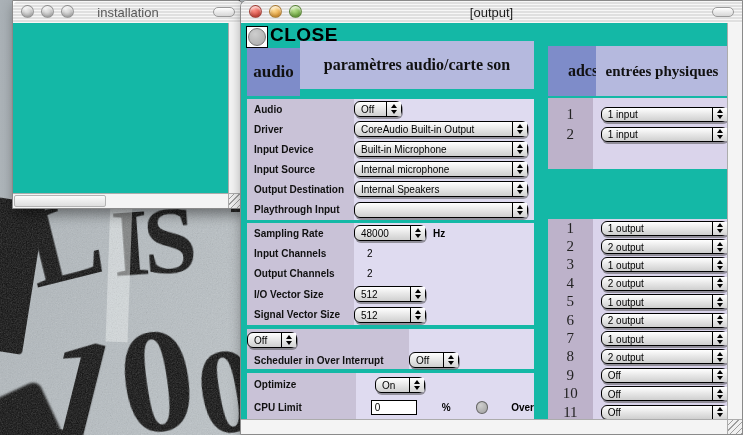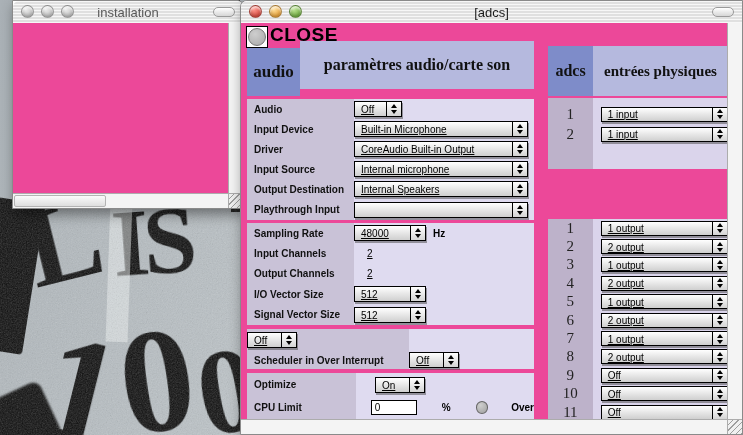--- a/index.html
+++ b/index.html
@@ -38,21 +38,21 @@
         border:1px solid #9a9a9a;background:linear-gradient(#ffffff,#d6d6d6);box-sizing:border-box;}
   .scroll-v{position:absolute;top:0;right:0;width:15px;bottom:15px;background:#f4f4f4;border-left:1px solid #acacac;box-sizing:border-box;}
   .scroll-h{position:absolute;left:0;right:15px;bottom:0;height:15px;background:#f4f4f4;border-top:1px solid #acacac;box-sizing:border-box;}
   .hthumb{position:absolute;left:1px;top:1px;bottom:1px;width:92px;border:1px solid #b3b3b3;border-radius:2px;
           background:linear-gradient(#fbfbfb,#dedede);box-sizing:border-box;}
   .grip{position:absolute;right:0;bottom:0;width:15px;height:15px;background:#f0f0f0;
         border-left:1px solid #acacac;border-top:1px solid #acacac;box-sizing:border-box;
         background-image:repeating-linear-gradient(135deg,transparent 0 3px,#9e9e9e 3px 4px);}
 
   
-  .content{position:absolute;left:0;top:22px;right:0;bottom:0;background:#ec4899;overflow:hidden;}
+  .content{position:absolute;left:0;top:22px;right:0;bottom:0;background:#14b8a6;overflow:hidden;}
   .closebox{position:absolute;left:5px;top:3px;width:22px;height:22px;border:1.5px solid #000;background:#fff;
             box-sizing:border-box;display:flex;align-items:center;justify-content:center;}
   .closecirc{width:16px;height:16px;border-radius:50%;border:1px solid #777;
              background:radial-gradient(circle at 38% 32%,#cecece,#a8a8a8);}
   .closelbl{position:absolute;left:29px;top:1px;font-size:19px;font-weight:bold;letter-spacing:.5px;color:#000;}
 
   .hdrtag{position:absolute;background:#7e8cc9;display:flex;align-items:center;justify-content:center;
           font-family:"Liberation Serif",serif;font-weight:bold;font-size:17px;color:#111;}
   .hdrttl{position:absolute;background:#b5b9de;display:flex;align-items:center;justify-content:center;
           font-family:"Liberation Serif",serif;font-weight:600;font-size:16px;color:#111;text-align:center;line-height:1.1;}
@@ -65,23 +65,23 @@
   .srow{display:flex;align-items:center;}
   .sec1 .srow{height:20.1px;}
   .sec2 .srow{height:20.4px;}
   .sec3 .srow{height:19.5px;padding-top:1px;}
   .sec4 .srow{height:23px;gap:19px;}
   .lbl{font-size:10px;font-weight:600;color:#111;padding-left:7px;box-sizing:border-box;white-space:nowrap;}
   .sec1 .lbl,.sec2 .lbl{width:107px;}
   .sec3 .lbl{width:162px;}
   .sec4 .lbl{width:109px;}
 
-  .popup{display:inline-flex;align-items:stretch;height:16px;border:1.5px solid #000;border-radius:0;
+  .popup{display:inline-flex;align-items:stretch;height:16px;border:1.5px solid #000;border-radius:6px;
          background:linear-gradient(180deg,#ffffff,#e9e9e9 45%,#cfcfcf);box-sizing:border-box;
-         box-shadow:1px 2px 0 rgba(70,70,70,.5);text-decoration:underline;}
+         box-shadow:1px 2px 0 rgba(70,70,70,.5);}
   .ptext{flex:1;font-size:10px;color:#000;padding:2px 0 0 6px;white-space:nowrap;overflow:hidden;}
   .stepper{width:14px;border-left:1.5px solid #000;display:flex;flex-direction:column;
            align-items:center;justify-content:center;background:linear-gradient(180deg,#fff,#d4d4d4);}
   .stepper i{display:block;width:0;height:0;border-left:3px solid transparent;border-right:3px solid transparent;}
   .stepper .up{border-bottom:4px solid #000;margin-bottom:2px;}
   .stepper .dn{border-top:4px solid #000;}
   .sec1 .popup.wide{width:174px;}
   .sec1 .popup.small{width:48px;}
   .sec2 .popup{width:72px;}
   .sec3 .popup{width:50px;}
@@ -91,22 +91,22 @@
   .suffix{font-size:10px;font-weight:600;margin-left:7px;white-space:nowrap;}
 
   .cpuin{width:46px;height:15px;border:1px solid #000;background:#fff;font:10px "Liberation Sans",sans-serif;
          padding:0 0 0 3px;box-sizing:border-box;margin-right:6px;}
   .pct{font-size:10px;font-weight:600;margin-right:6px;}
   .overbtn{width:13px;height:13px;border-radius:50%;border:1px solid #666;box-sizing:border-box;
            background:radial-gradient(circle at 35% 30%,#cfcfcf,#9f9f9f);margin-right:4px;}
   .overlbl{font-size:10px;font-weight:600;}
 
   .iopanel-hdr{position:absolute;left:307px;width:180px;display:flex;}
-  .iopanel-hdr .tagcell{width:45px;background:#7e8cc9;display:flex;align-items:center;justify-content:center;
-        font-family:"Liberation Serif",serif;font-weight:bold;font-size:16px;color:#111;}
+  .iopanel-hdr .tagcell{width:26px;background:#7e8cc9;display:flex;align-items:center;justify-content:center;
+        font-family:"Liberation Serif",serif;font-weight:bold;font-size:16px;color:#111;padding-left:22px;}
   .iopanel-hdr .ttlcell{flex:1;background:#b5b9de;display:flex;align-items:center;justify-content:center;
         font-family:"Liberation Serif",serif;font-weight:600;font-size:15px;line-height:1.08;text-align:center;color:#111;}
   .iorows{position:absolute;left:307px;width:180px;background:linear-gradient(90deg,#bdb2ca 0 45px,#dad4eb 45px);}
   .iorow{display:flex;align-items:center;}
   .adcs-rows{top:75px;height:71px;padding-top:6px;box-sizing:border-box;}
   .adcs-rows .iorow{height:20px;}
   .dacs-rows{top:196px;height:202px;}
   .dacs-rows .iorow{height:18.4px;}
   .num{width:45px;text-align:center;font-family:"Liberation Serif",serif;font-size:15px;color:#222;}
   .iorow .popup{width:128px;height:15px;margin-left:8px;}
@@ -153,21 +153,21 @@
   </div>
 </div>
 
 <div class="win" style="left:240px;top:0;width:503px;height:435px;border-radius:7px 0 0 0;">
   <div class="titlebar" style="border-radius:6px 0 0 0;">
     <div class="lights">
       <div class="light lt-red"></div>
       <div class="light lt-yel"></div>
       <div class="light lt-grn"></div>
     </div>
-    <div class="wtitle">[adcs]</div>
+    <div class="wtitle">[output]</div>
     <div class="pill"></div>
   </div>
 
   <div class="content">
 
     <div class="closebox">
       <div class="closecirc"></div>
     </div>
     <div class="closelbl">CLOSE</div>
 
@@ -181,34 +181,34 @@
           <span class="popup small">
             <span class="ptext">Off</span>
             <span class="stepper">
               <i class="up"></i>
               <i class="dn"></i>
             </span>
           </span>
         </div>
 
         <div class="srow">
+          <span class="lbl">Driver</span>
+          <span class="popup wide">
+            <span class="ptext">CoreAudio Built-in Output</span>
+            <span class="stepper">
+              <i class="up"></i>
+              <i class="dn"></i>
+            </span>
+          </span>
+        </div>
+
+        <div class="srow">
           <span class="lbl">Input Device</span>
           <span class="popup wide">
             <span class="ptext">Built-in Microphone</span>
-            <span class="stepper">
-              <i class="up"></i>
-              <i class="dn"></i>
-            </span>
-          </span>
-        </div>
-
-        <div class="srow">
-          <span class="lbl">Driver</span>
-          <span class="popup wide">
-            <span class="ptext">CoreAudio Built-in Output</span>
             <span class="stepper">
               <i class="up"></i>
               <i class="dn"></i>
             </span>
           </span>
         </div>
 
         <div class="srow">
           <span class="lbl">Input Source</span>
           <span class="popup wide">

